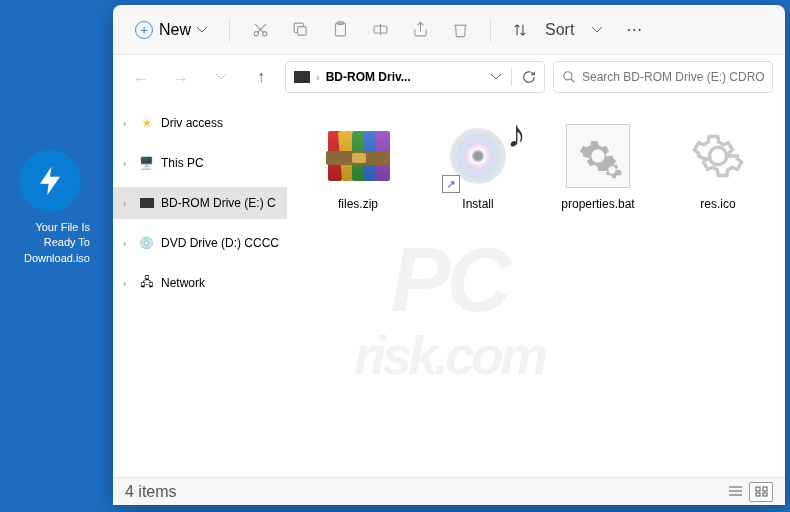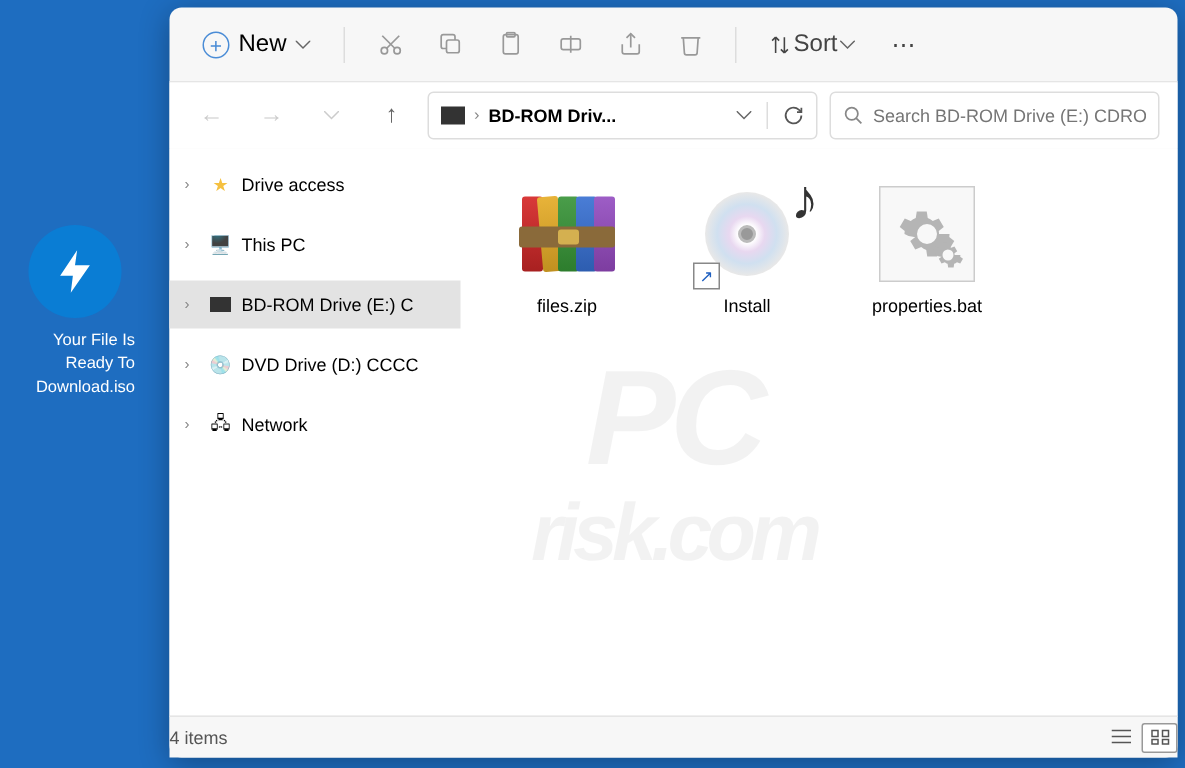--- a/index.html
+++ b/index.html
@@ -15,21 +15,21 @@
     .titlebar-icon { width: 16px; height: 12px; background: #333; margin-right: 8px; }
     .titlebar-text { font-size: 12px; flex: 1; }
     .win-controls { display: flex; }
     .win-btn { width: 46px; height: 36px; display: flex; align-items: center; justify-content: center; }
     
     .toolbar { height: 50px; display: flex; align-items: center; padding: 0 12px; gap: 4px; border-bottom: 1px solid #e5e5e5; }
     .new-btn { display: flex; align-items: center; gap: 6px; padding: 6px 10px; border-radius: 4px; }
     .plus-circle { width: 18px; height: 18px; border: 1.5px solid #4a8cd6; border-radius: 50%; display: flex; align-items: center; justify-content: center; color: #4a8cd6; font-size: 14px; line-height: 1; }
     .tb-sep { width: 1px; height: 24px; background: #ddd; margin: 0 8px; }
     .tb-icon { width: 36px; height: 36px; display: flex; align-items: center; justify-content: center; border-radius: 4px; color: #999; }
-    .sort-btn { display: flex; align-items: center; gap: 2px; padding: 6px 10px; border-radius: 4px; color: #444; }
+    .sort-btn { display: flex; align-items: center; gap: 18px; padding: 6px 10px; border-radius: 4px; color: #444; }
     
     .navbar { height: 44px; display: flex; align-items: center; padding: 0 12px; gap: 8px; background: white; }
     .nav-btn { width: 32px; height: 32px; display: flex; align-items: center; justify-content: center; border-radius: 4px; color: #666; }
     .nav-btn.disabled { color: #ccc; }
     .addr-bar { flex: 1; height: 32px; border: 1px solid #ddd; border-radius: 4px; display: flex; align-items: center; padding: 0 8px; gap: 6px; background: white; }
     .addr-icon { width: 16px; height: 12px; background: #333; }
     .addr-text { font-size: 12px; flex: 1; overflow: hidden; white-space: nowrap; text-overflow: ellipsis; font-weight: bold; }
     .search-bar { width: 220px; height: 32px; border: 1px solid #ddd; border-radius: 4px; display: flex; align-items: center; padding: 0 8px; gap: 6px; background: white; }
     .search-bar input { border: none; outline: none; font-size: 12px; flex: 1; color: #666; }
     
@@ -40,21 +40,21 @@
     .nav-item.selected { background: #e3e3e3; }
     .chevron { color: #888; font-size: 10px; width: 10px; }
     .nav-icon { width: 16px; height: 16px; display: flex; align-items: center; justify-content: center; }
     .gap { height: 8px; }
     
     .content { flex: 1; padding: 16px; display: flex; gap: 10px; align-items: flex-start; }
     .file-item { width: 110px; text-align: center; cursor: pointer; padding: 6px 2px; border-radius: 4px; }
     .file-icon { width: 80px; height: 70px; margin: 0 auto 6px; display: flex; align-items: center; justify-content: center; position: relative; }
     .file-name { font-size: 12px; }
     
-    .statusbar { height: 28px; border-top: 1px solid #e5e5e5; display: flex; align-items: center; padding: 0 0; font-size: 12px; color: #555; background: #f7f7f7; justify-content: flex-end; }
+    .statusbar { height: 28px; border-top: 1px solid #e5e5e5; display: flex; align-items: center; padding: 0 12px; font-size: 16px; color: #555; background: #f7f7f7; justify-content: flex-end; }
     .statusbar .spacer { flex: 1; }
     .view-btn { width: 24px; height: 20px; display: flex; align-items: center; justify-content: center; margin-left: 2px; }
     .view-btn.active { border: 1px solid #999; background: white; border-radius: 2px; }
     
     .watermark { position: absolute; left: 50%; top: 50%; transform: translate(-50%, -50%); font-size: 90px; font-weight: bold; font-style: italic; color: rgba(0,0,0,0.05); pointer-events: none; white-space: nowrap; font-family: Arial; letter-spacing: -4px; margin-top: 25px; }
     .watermark.sub { font-size: 54px; top: 65%; }
     
     
     .zip-books { width: 60px; height: 50px; position: relative; }
     .book { position: absolute; width: 14px; height: 50px; border-radius: 2px; }
@@ -182,21 +182,21 @@
         </svg>
       <input placeholder="Search BD-ROM Drive (E:) CDROM" style="">
     </div>
   </div>
 
   <div class="body-area">
     <div class="sidebar">
       <div class="nav-item">
         <span class="chevron">›</span>
         <span class="nav-icon" style="color:#f5c040">★</span>
-        <span>Drive access</span>
+        <span>Driv access</span>
       </div>
       <div class="gap"></div>
       <div class="nav-item">
         <span class="chevron">›</span>
         <span class="nav-icon">🖥️</span>
         <span>This PC</span>
       </div>
       <div class="gap"></div>
       <div class="nav-item selected">
         <span class="chevron">›</span>
@@ -250,20 +250,28 @@
             <svg width="40" height="40" viewBox="0 0 24 24" class="gear-big" fill="currentColor">
                 <path d="M12 8a4 4 0 1 0 0 8 4 4 0 0 0 0-8zm9 4a7 7 0 0 1-.1 1.2l2 1.6-2 3.4-2.4-1a7 7 0 0 1-2 1.2l-.4 2.6h-4l-.4-2.6a7 7 0 0 1-2-1.2l-2.4 1-2-3.4 2-1.6A7 7 0 0 1 3 12a7 7 0 0 1 .1-1.2l-2-1.6 2-3.4 2.4 1a7 7 0 0 1 2-1.2L7.9 3h4l.4 2.6a7 7 0 0 1 2 1.2l2.4-1 2 3.4-2 1.6c.1.4.1.8.1 1.2z"></path>
               </svg>
             <svg width="22" height="22" viewBox="0 0 24 24" style="position:absolute;right:6px;bottom:6px;color:#b5b5b5" fill="currentColor">
                 <path d="M12 8a4 4 0 1 0 0 8 4 4 0 0 0 0-8zm9 4a7 7 0 0 1-.1 1.2l2 1.6-2 3.4-2.4-1a7 7 0 0 1-2 1.2l-.4 2.6h-4l-.4-2.6a7 7 0 0 1-2-1.2l-2.4 1-2-3.4 2-1.6A7 7 0 0 1 3 12a7 7 0 0 1 .1-1.2l-2-1.6 2-3.4 2.4 1a7 7 0 0 1 2-1.2L7.9 3h4l.4 2.6a7 7 0 0 1 2 1.2l2.4-1 2 3.4-2 1.6c.1.4.1.8.1 1.2z"></path>
               </svg>
           </div>
         </div>
         <div class="file-name">properties.bat</div>
       </div>
+      <div class="file-item">
+        <div class="file-icon">
+          <svg width="52" height="52" viewBox="0 0 24 24" fill="none" stroke="#c8c8c8" stroke-width="1.6">
+              <path d="M12 8a4 4 0 1 0 0 8 4 4 0 0 0 0-8zm9 4a7 7 0 0 1-.1 1.2l2 1.6-2 3.4-2.4-1a7 7 0 0 1-2 1.2l-.4 2.6h-4l-.4-2.6a7 7 0 0 1-2-1.2l-2.4 1-2-3.4 2-1.6A7 7 0 0 1 3 12a7 7 0 0 1 .1-1.2l-2-1.6 2-3.4 2.4 1a7 7 0 0 1 2-1.2L7.9 3h4l.4 2.6a7 7 0 0 1 2 1.2l2.4-1 2 3.4-2 1.6c.1.4.1.8.1 1.2z"></path>
+            </svg>
+        </div>
+        <div class="file-name">res.ico</div>
+      </div>
     </div>
   </div>
 
   <div class="statusbar">
     <span>4 items</span>
     <div class="spacer"></div>
     <div class="view-btn">
         <svg width="13" height="11">
           <line x1="0" y1="1" x2="13" y2="1" stroke="#555"></line>
           <line x1="0" y1="5" x2="13" y2="5" stroke="#555"></line>

